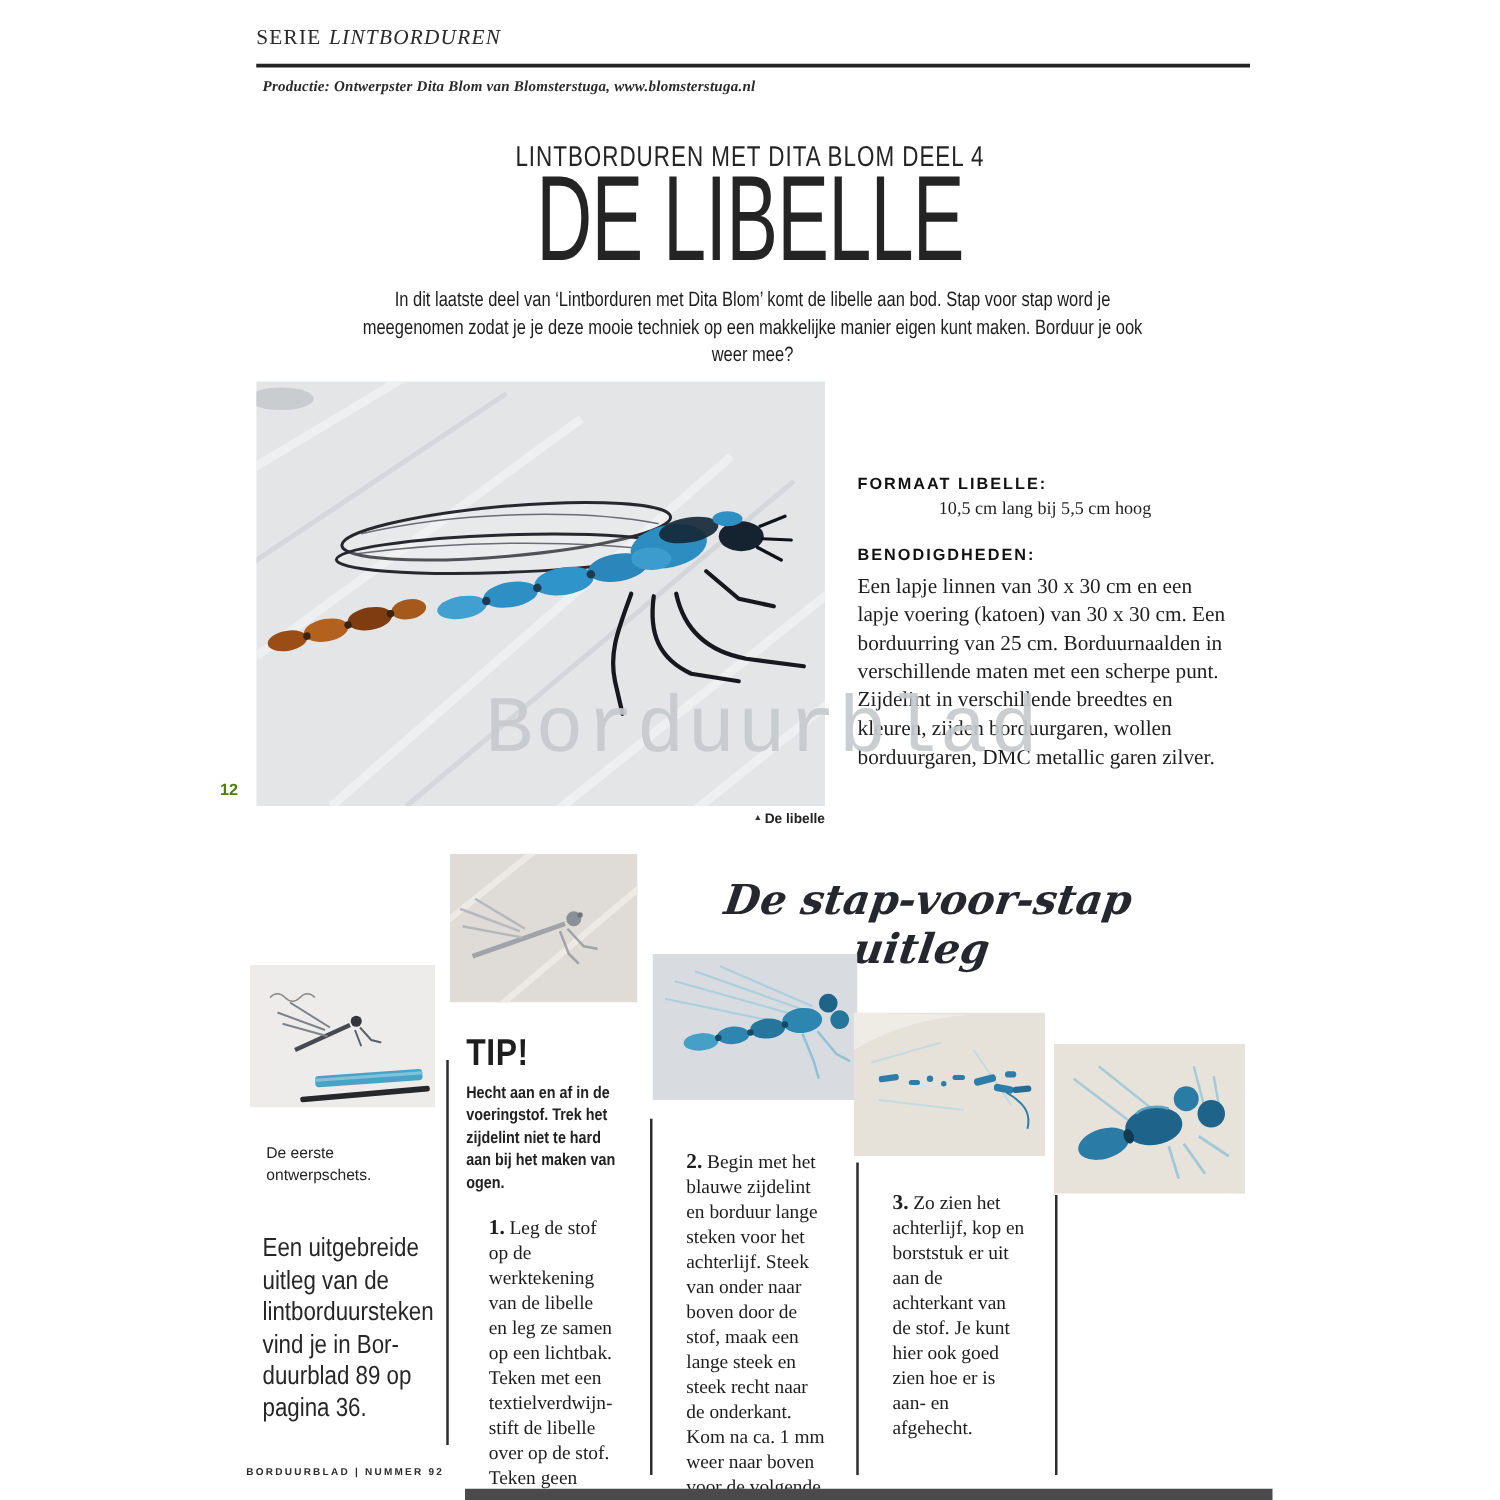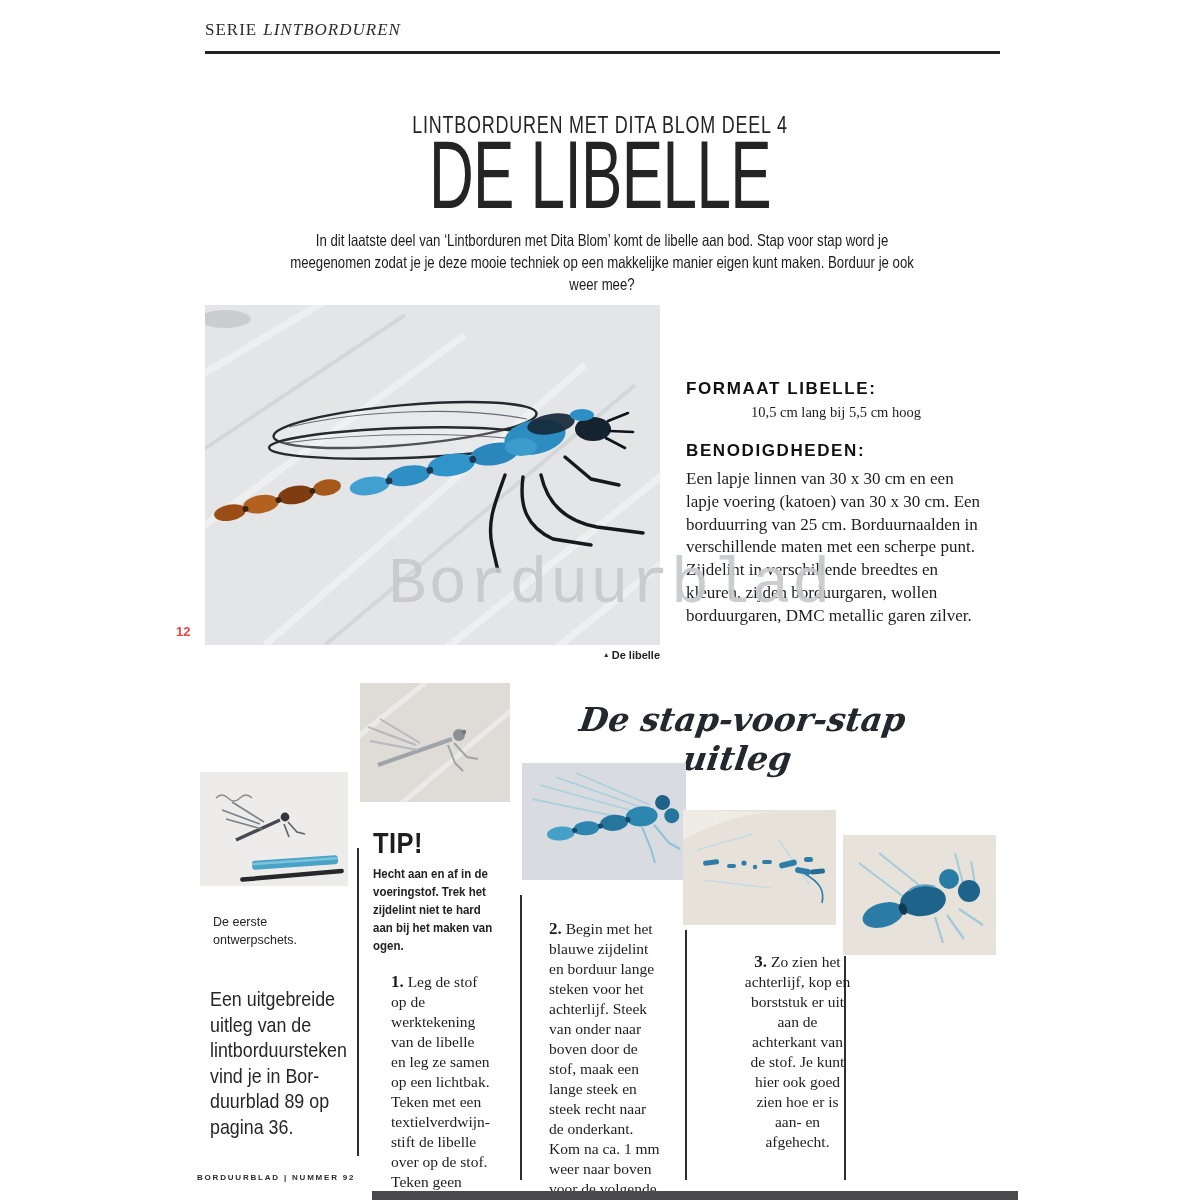--- a/index.html
+++ b/index.html
@@ -17,34 +17,34 @@
 
   
   .kicker{left:200px;top:112px;width:800px;text-align:center;font-size:23px;color:#242424;
           transform:scaleX(.78);letter-spacing:1px;}
   .title{left:100px;top:126px;width:1000px;margin:0;text-align:center;font-size:97px;
          line-height:1;font-weight:400;color:#242424;transform:scaleX(.64);letter-spacing:-1px;}
   .intro{left:202px;top:230px;width:800px;margin:0;text-align:center;font-size:16.5px;
          line-height:1.33;color:#1c1c1c;transform:scaleX(.8);}
 
   
-  .pagenum{left:176px;top:624px;font-size:13px;font-weight:bold;color:#ef4444;}
+  .pagenum{left:176px;top:624px;font-size:13px;font-weight:bold;color:#4d7c0f;}
   .mainphoto{left:205px;top:305px;width:455px;height:340px;margin:0;}
   .mainphoto svg{display:block;width:455px;height:340px;}
   .watermark{left:388px;top:552px;z-index:5;pointer-events:none;}
   .wm-big{font-family:Liberation Mono, monospace;font-size:64px;line-height:1.05;color:#c6cacd;
           opacity:.92;letter-spacing:2px;}
   .wm-sub{font-family:"DejaVu Serif",serif;font-size:16px;color:#c9cdd0;letter-spacing:1.5px;
           margin:2px 0 0 32px;}
   .caption{left:460px;top:649px;width:200px;text-align:right;font-size:11px;font-weight:bold;color:#222;}
   .cap-marker{font-size:7px;vertical-align:2px;margin-right:2px;color:#333;}
 
   
   .specs{left:686px;top:379px;width:300px;}
-  .specs h3{margin:0;font-size:17px;font-weight:bold;letter-spacing:1.6px;color:#111;}
+  .specs h3{margin:0;font-size:13px;font-weight:bold;letter-spacing:1.6px;color:#111;}
   .spec-line{margin:5px 0 20px 0;font-family:"Liberation Serif",serif;font-size:14.5px;color:#1d1d1d;text-align:center;}
   .spec-par{margin:7px 0 0 0;font-family:"Liberation Serif",serif;font-size:17px;
             line-height:1.34;color:#1d1d1d;}
 
   
   .script-head{left:575px;top:700px;width:330px;text-align:center;
                font-family:"DejaVu Serif",serif;font-style:italic;font-weight:bold;
                font-size:33px;color:#26262e;transform:skewX(-8deg);}
   figure.ph{margin:0;}
   figure.ph svg{display:block;width:100%;height:100%;}
@@ -65,36 +65,37 @@
   .vd1{left:357px;top:848px;height:308px;}
   .vd2{left:520px;top:895px;height:285px;}
   .vd3{left:685px;top:930px;height:250px;}
   .vd4{left:844px;top:956px;height:224px;}
 
   .step p{margin:16px;font-family:"Liberation Serif",serif;font-size:15.5px;line-height:20px;
           color:#1d1d1d;overflow-wrap:break-word;}
   .stepnum{font-weight:bold;font-size:17px;}
   .step1{left:375px;top:956px;width:132px;}
   .step2{left:533px;top:903px;width:143px;}
-  .step3{left:728px;top:936px;width:139px;text-align:center;}
+  .step3{left:698px;top:936px;width:139px;}
   .step4{left:856px;top:962px;width:149px;}
 
   
   .footer-line{left:197px;top:1173px;font-size:8px;font-weight:bold;letter-spacing:1.8px;color:#2b2b2b;}
   .bottombar{left:372px;top:1191px;width:646px;height:9px;background:#4a4a4c;}
 </style>
 </head>
 <body>
 
 <div class="page">
 
   <div class="series abs">
     <span>SERIE</span><span class="it">LINTBORDUREN</span>
   </div>
   <div class="rule abs"></div>
+  <div class="credit abs">Productie: Ontwerpster Dita Blom van Blomsterstuga, www.blomsterstuga.nl</div>
 
   <div class="kicker abs">LINTBORDUREN MET DITA BLOM DEEL 4</div>
   <h1 class="title abs">DE LIBELLE</h1>
   <p class="intro abs">In dit laatste deel van ‘Lintborduren met Dita Blom’ komt de libelle aan bod. Stap voor stap word je meegenomen zodat je je deze mooie techniek op een makkelijke manier eigen kunt maken. Borduur je ook weer mee?</p>
 
   <div class="pagenum abs">12</div>
 
   <figure class="mainphoto abs">
     <svg viewBox="0 0 455 340">
       <rect width="455" height="340" fill="#e3e5e7"></rect>

